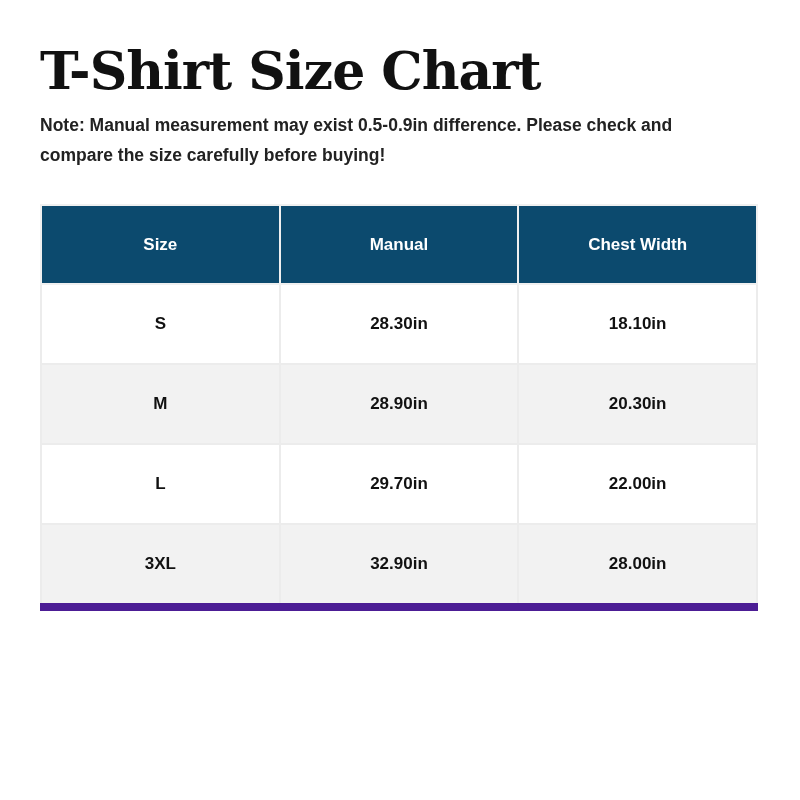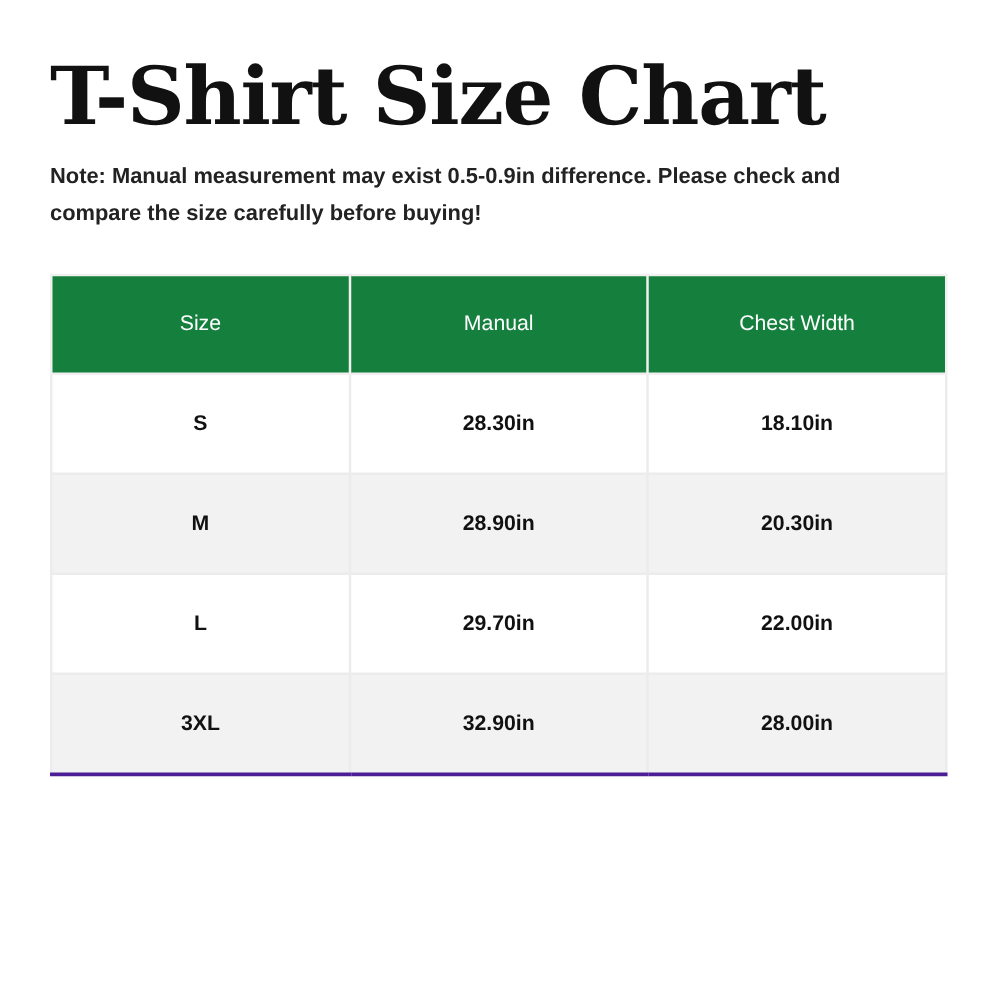--- a/index.html
+++ b/index.html
@@ -12,65 +12,65 @@
     overflow: hidden;
   }
   .page {
     padding: 0 40px 0 40px;
     box-sizing: border-box;
     width: 800px;
   }
   .title {
     font-family: "DejaVu Serif", serif;
     font-weight: 700;
-    font-size: 64px;
+    font-size: 52px;
     letter-spacing: -1px;
     color: #111111;
     margin: 40px 0 0 0;
     line-height: 1.2;
   }
   .note {
     font-size: 17.5px;
     line-height: 30px;
     color: #222222;
     margin: 8px 0 0 0;
     max-width: 700px;
     font-weight: bold;
   }
   table.size-chart {
     margin-top: 34px;
     width: 718px;
     border-collapse: collapse;
     table-layout: fixed;
   }
   table.size-chart th {
-    background: #15803d;
+    background: #0c4a6e;
     color: #ffffff;
-    font-weight: 400;
+    font-weight: 700;
     font-size: 17px;
     height: 75px;
     text-align: center;
     vertical-align: middle;
     border: 2px solid #f0f0f0;
   }
   table.size-chart td {
     font-size: 17px;
     font-weight: 700;
     color: #111111;
     height: 76px;
     text-align: center;
     vertical-align: middle;
     background: #ffffff;
     border: 2px solid #ececec;
   }
   table.size-chart tbody tr.alt td {
     background: #f2f2f2;
   }
   table.size-chart tbody tr:last-child td {
-    border-bottom: 3px solid #4c1d95;
+    border-bottom: 8px solid #4c1d95;
   }
 </style>
 </head>
 <body>
 
 <div class="page">
 
   <h1 class="title">T-Shirt Size Chart</h1>
 
   <p class="note">Note: Manual measurement may exist 0.5-0.9in difference. Please check and compare the size carefully before buying!</p>

